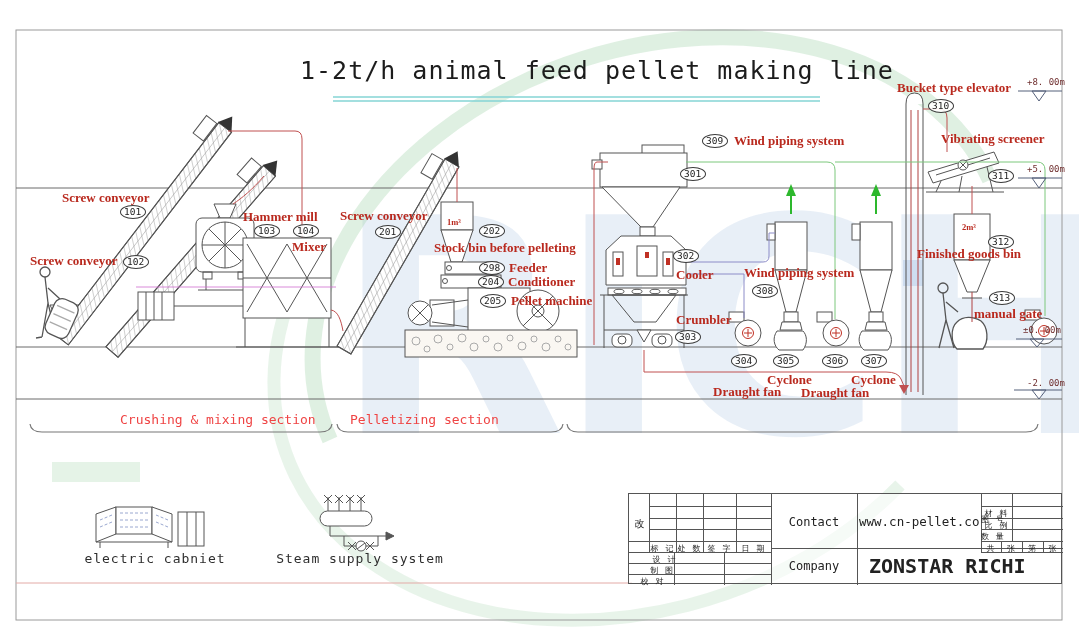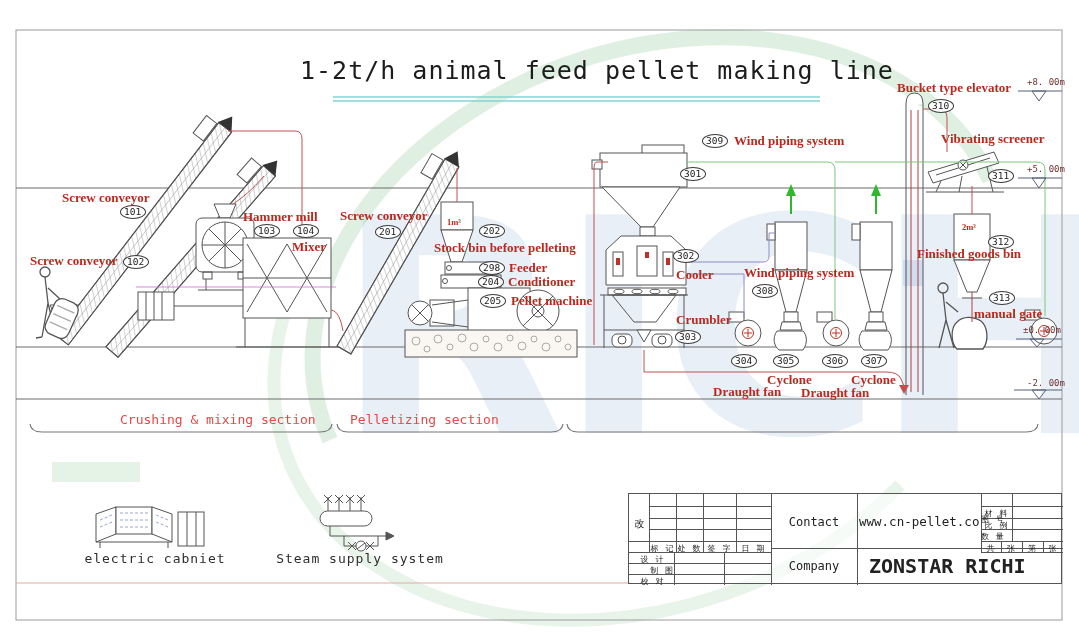--- a/index.html
+++ b/index.html
@@ -408,21 +408,21 @@
     <div class="tb-line" style="left:372px;top:47px;width:1px;height:11px"></div>
     <div class="tb-line" style="left:393px;top:47px;width:1px;height:11px"></div>
     <div class="tb-line" style="left:414px;top:47px;width:1px;height:11px"></div>
     <div class="tb-line" style="left:352px;top:58px;width:82px;height:1px"></div>
 
     <span class="tb cjk" style="left:2px;top:23px;width:18px;text-align:center;font-size:10px">改</span>
     <span class="tb cjk" style="left:20px;top:49px;width:27px;text-align:center">标 记</span>
     <span class="tb cjk" style="left:47px;top:49px;width:27px;text-align:center">处 数</span>
     <span class="tb cjk" style="left:74px;top:49px;width:33px;text-align:center">签 字</span>
     <span class="tb cjk" style="left:107px;top:49px;width:35px;text-align:center">日 期</span>
-    <span class="tb cjk" style="left:2px;top:60px;width:43px;text-align:center">设 计</span>
+    <span class="tb cjk" style="left:14px;top:60px;width:43px;text-align:center">设 计</span>
     <span class="tb cjk" style="left:2px;top:71px;width:43px;text-align:right">制 图</span>
     <span class="tb cjk" style="left:2px;top:82px;width:43px;text-align:center">校 对</span>
 
     <span class="tb" style="left:142px;top:21px;width:86px;text-align:center;font-size:12px">Contact</span>
     <span class="tb" style="left:230px;top:20px;width:120px;text-align:center;font-size:12.5px">www.cn-pellet.com</span>
     <span class="tb" style="left:142px;top:65px;width:86px;text-align:center;font-size:12px">Company</span>
     <span class="tb" style="left:240px;top:60px;width:194px;font:bold 20px 'DejaVu Sans Mono',monospace">ZONSTAR RICHI</span>
 
     <span class="tb cjk" style="left:352px;top:20px;width:31px;">图 号</span>
     <span class="tb cjk" style="left:352px;top:14px;width:31px;text-align:center">材 料</span>

